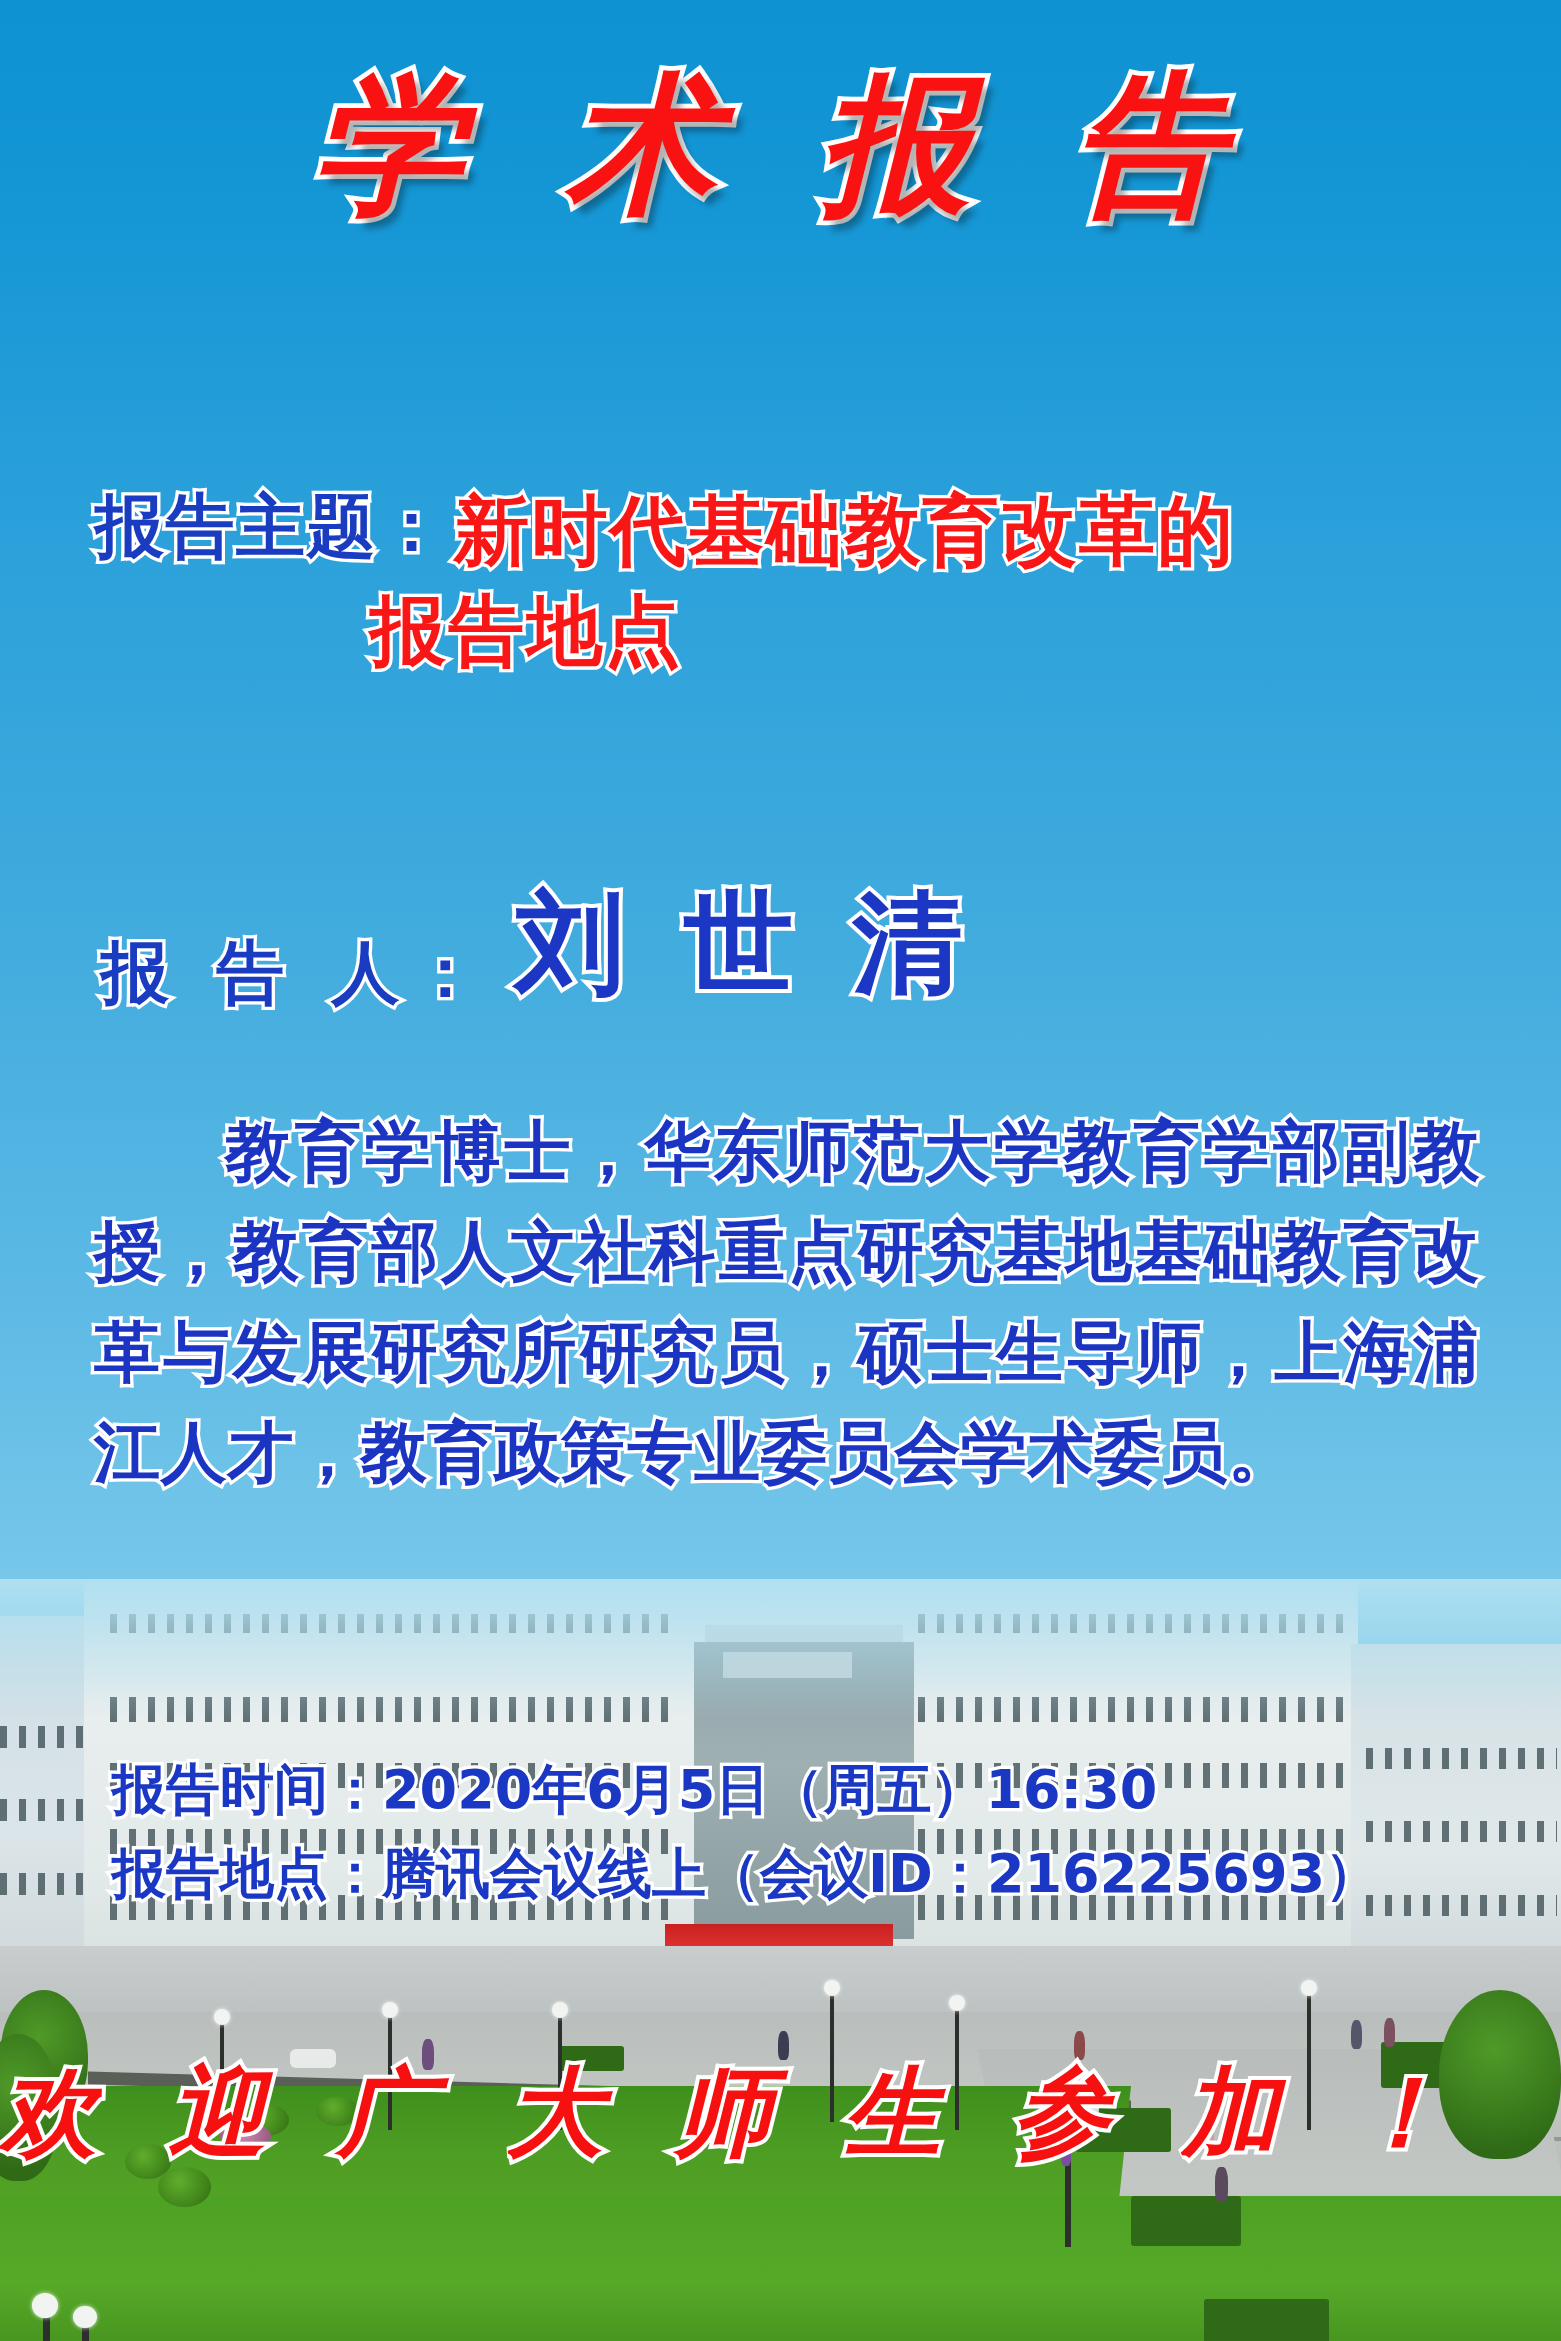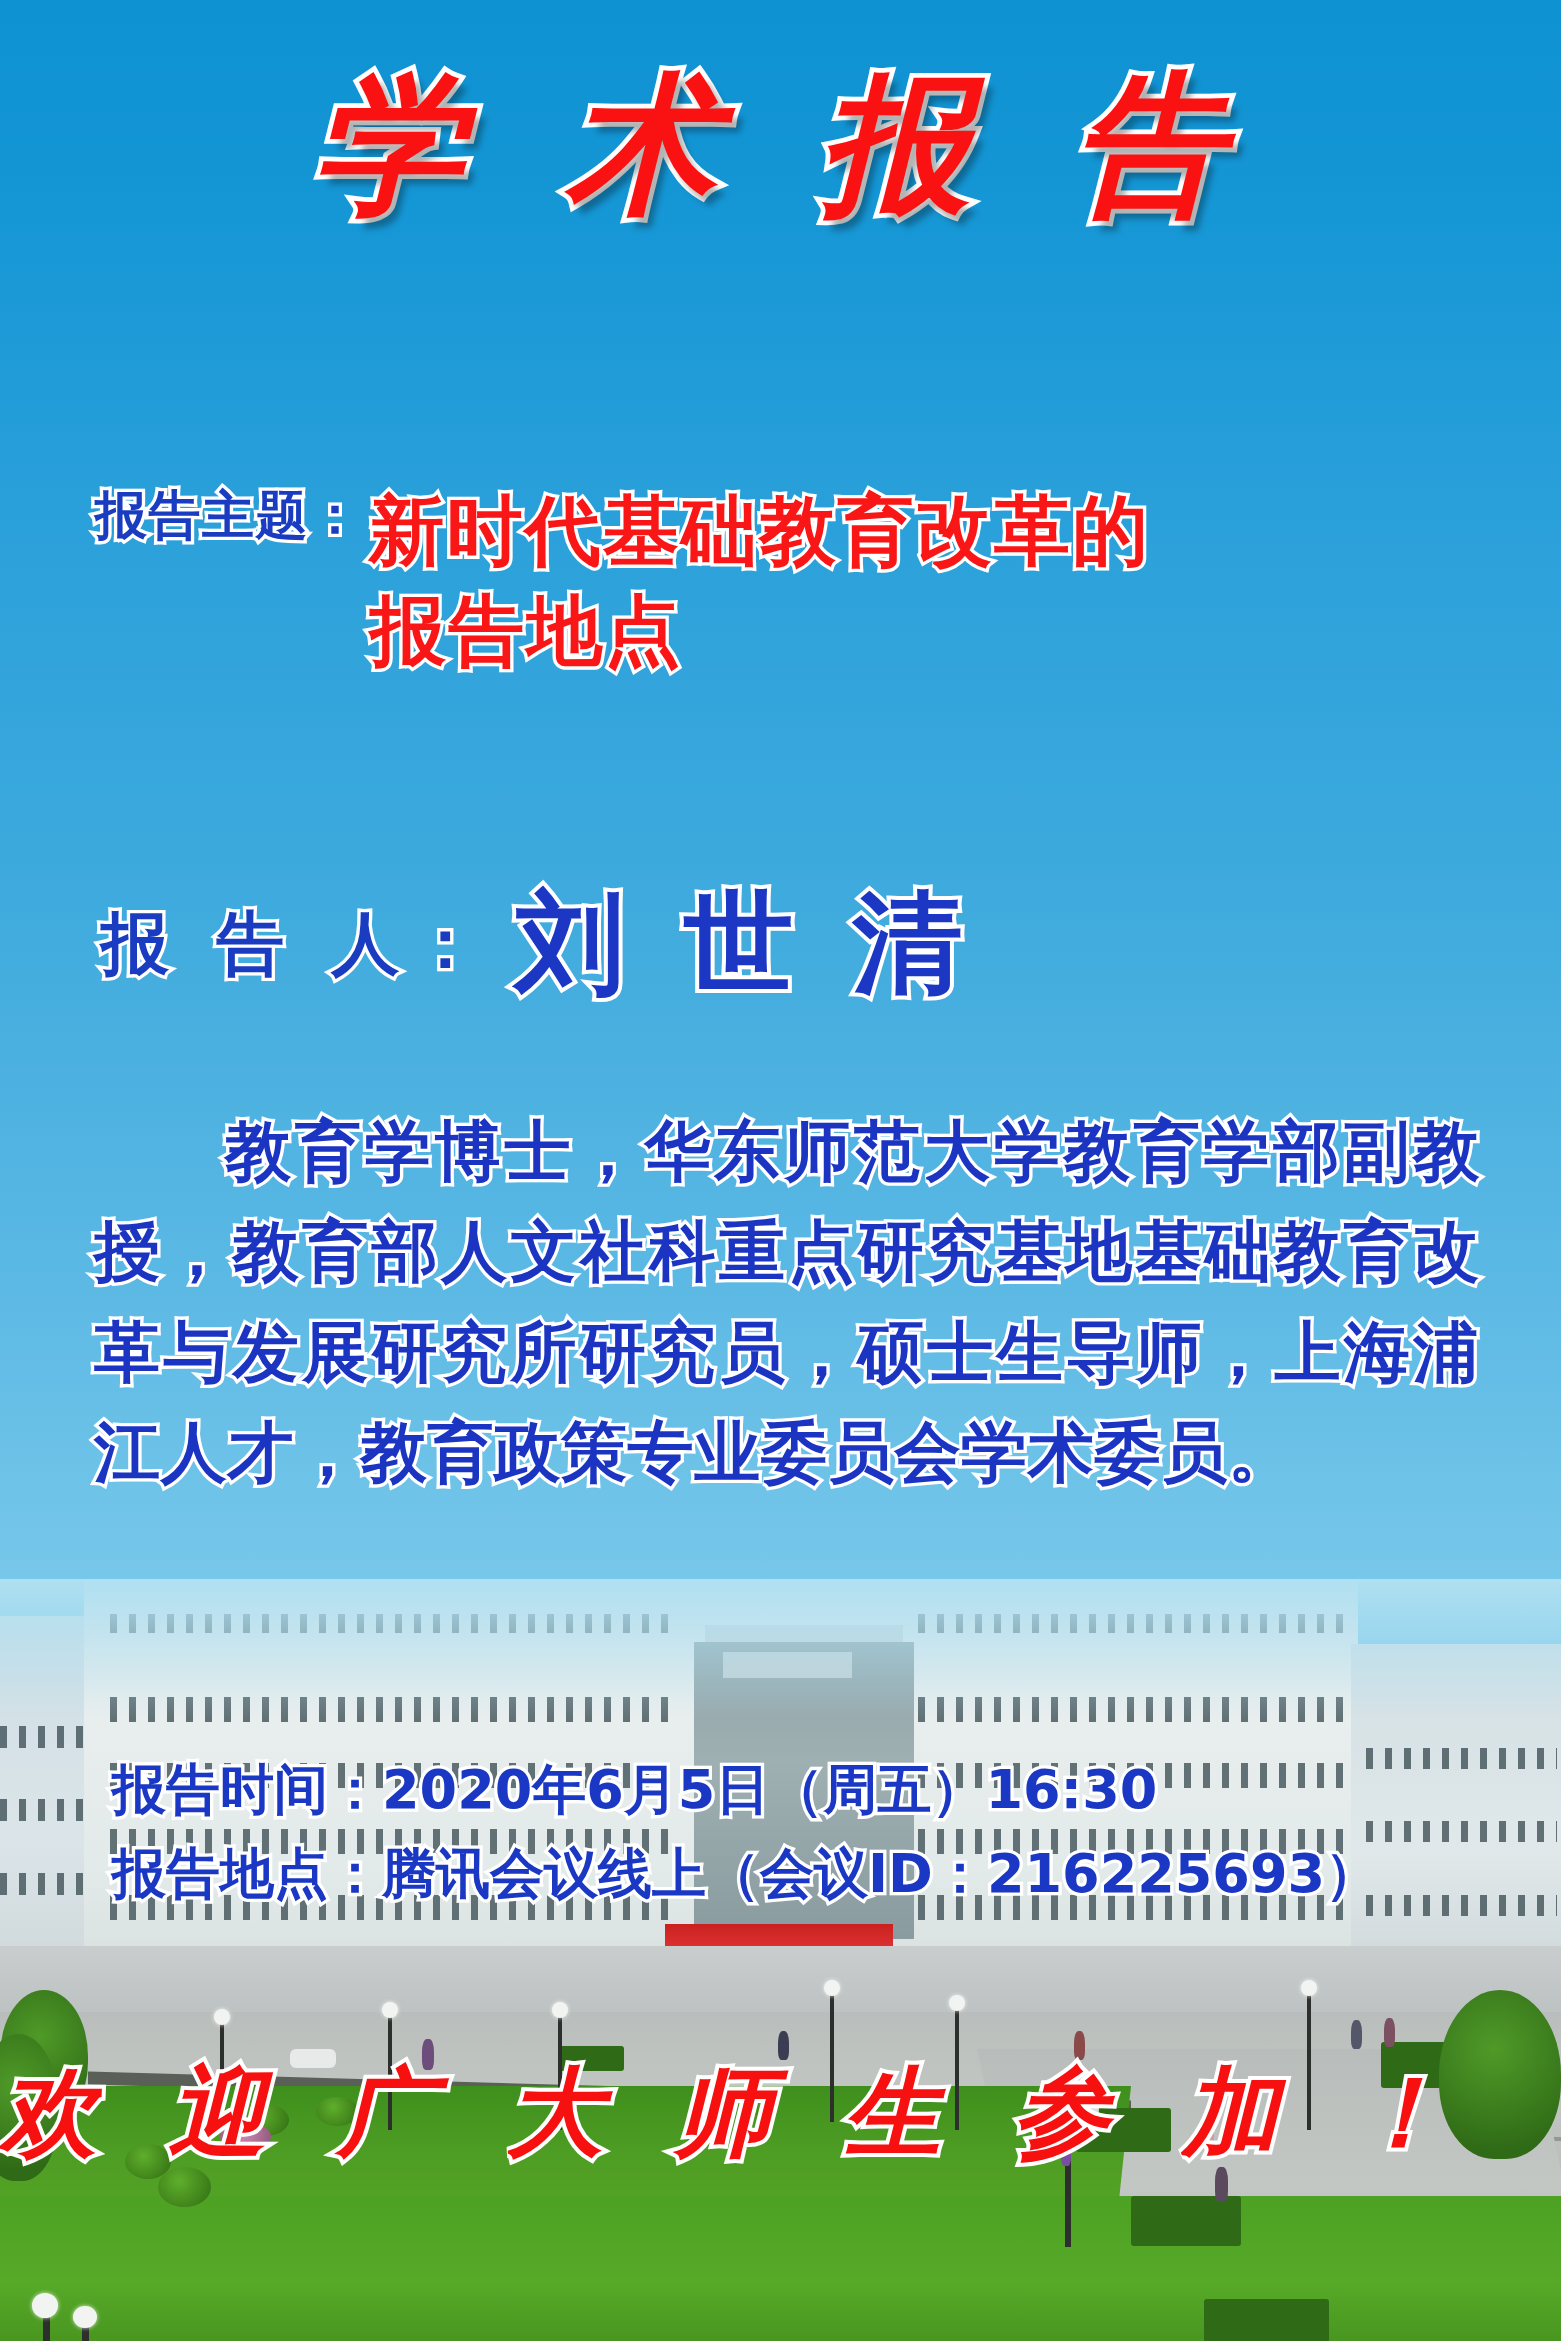--- a/index.html
+++ b/index.html
@@ -173,21 +173,21 @@
     position:absolute;
     top:481px; left:95px; right:59px;
   }
   .topic-row{
     display:flex;
     align-items:flex-start;
     white-space:nowrap;
   }
   .topic-label{
     font-weight:bold;
-    font-size:52px;
+    font-size:69px;
     line-height:1.32;
     letter-spacing:1.5px;
     color:#1a3cc0;
     -webkit-text-stroke:6.6px #ffffff;
     paint-order:stroke fill;
   }
   .topic-value{
     font-weight:bold;
     font-size:76px;
     line-height:1.32;
@@ -206,21 +206,21 @@
     -webkit-text-stroke:6.6px #ffffff;
     paint-order:stroke fill;
     margin-left:275px;
     white-space:nowrap;
   }
 
   
   .speaker{
     position:absolute;
     top:870px; left:101px;
-    display:flex; align-items:center; white-space:nowrap;
+    display:flex; align-items:flex-end; white-space:nowrap;
   }
   .speaker-label{
     font-weight:bold;
     font-size:68px;
     letter-spacing:11.8px;
     color:#1a3cc0;
     -webkit-text-stroke:6.6px #ffffff;
     paint-order:stroke fill;
   }
   .speaker-name{

